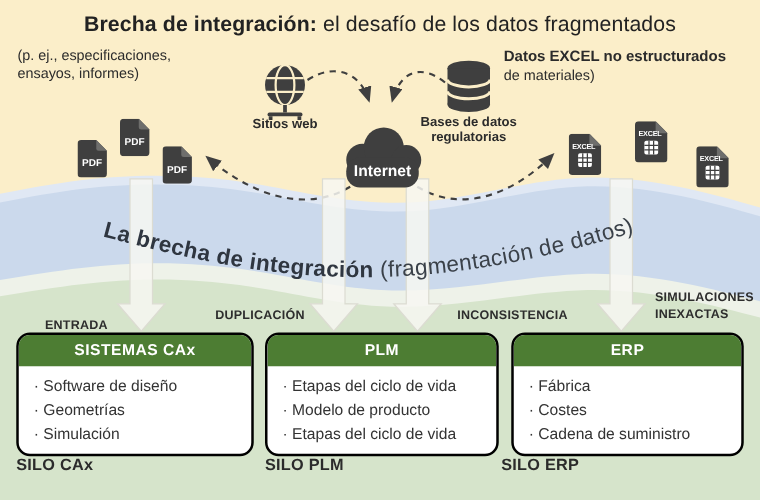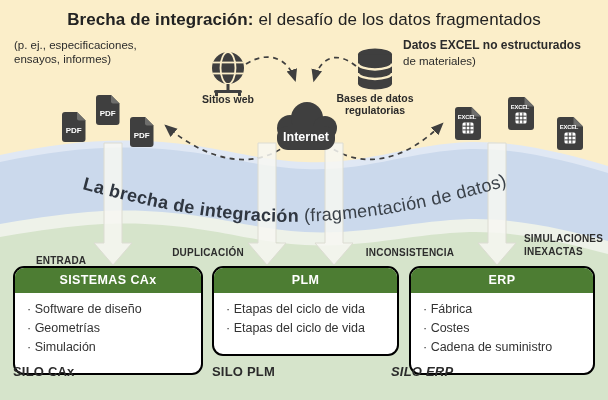--- a/index.html
+++ b/index.html
@@ -16,21 +16,21 @@
   .src-sub{font-size:11.5px;line-height:14px;}
 
   .icon-label{font-weight:700;font-size:10.5px;color:#2b2b2b;text-align:center;line-height:12px;}
 
   .problem{font-weight:700;font-size:10px;color:#2d2d2d;line-height:13px;letter-spacing:.2px;}
   .problem.center{text-align:center;}
 
   .sysbox{top:266px;border:2px solid #000000;border-radius:11px;background:#ffffff;box-sizing:border-box;overflow:hidden;}
   .sysbox .hdr{background:#4d7d33;color:#ffffff;font-weight:700;font-size:12.5px;text-align:center;
                padding:5px 0 6px 0;letter-spacing:.4px;}
-  .sysbox .bodylist{padding:7px 10px 16px 12px;}
+  .sysbox .bodylist{padding:7px 10px 6px 12px;}
   .sysbox .item{font-size:12.5px;color:#333333;line-height:19px;white-space:nowrap;}
   .sysbox .item::before{content:"· ";}
   .silo{top:364px;text-align:left;font-weight:700;font-size:13px;color:#2b2b2b;letter-spacing:.2px;}
 </style>
 </head>
 <body>
 
 <div id="canvas">
 
   <svg id="bg-svg" width="608" height="400" viewBox="0 0 608 400">
@@ -189,29 +189,30 @@
     <div class="bodylist">
       <div class="item">Software de diseño</div>
       <div class="item">Geometrías</div>
       <div class="item">Simulación</div>
     </div>
   </div>
   <div class="abs sysbox" style="left:212px;width:187px;">
     <div class="hdr">PLM</div>
     <div class="bodylist">
       <div class="item">Etapas del ciclo de vida</div>
+      <div class="item">Modelo de producto</div>
       <div class="item">Etapas del ciclo de vida</div>
     </div>
   </div>
   <div class="abs sysbox" style="left:409px;width:186px;">
     <div class="hdr">ERP</div>
     <div class="bodylist">
       <div class="item">Fábrica</div>
       <div class="item">Costes</div>
       <div class="item">Cadena de suministro</div>
     </div>
   </div>
 
   <div class="abs silo" style="left:13px;width:190px;">SILO CAx</div>
   <div class="abs silo" style="left:212px;width:187px;">SILO PLM</div>
-  <div class="abs silo" style="left:391px;width:186px;font-style:italic;">SILO ERP</div>
+  <div class="abs silo" style="left:401px;width:186px;">SILO ERP</div>
 
 </div>
 
 </body></html>

